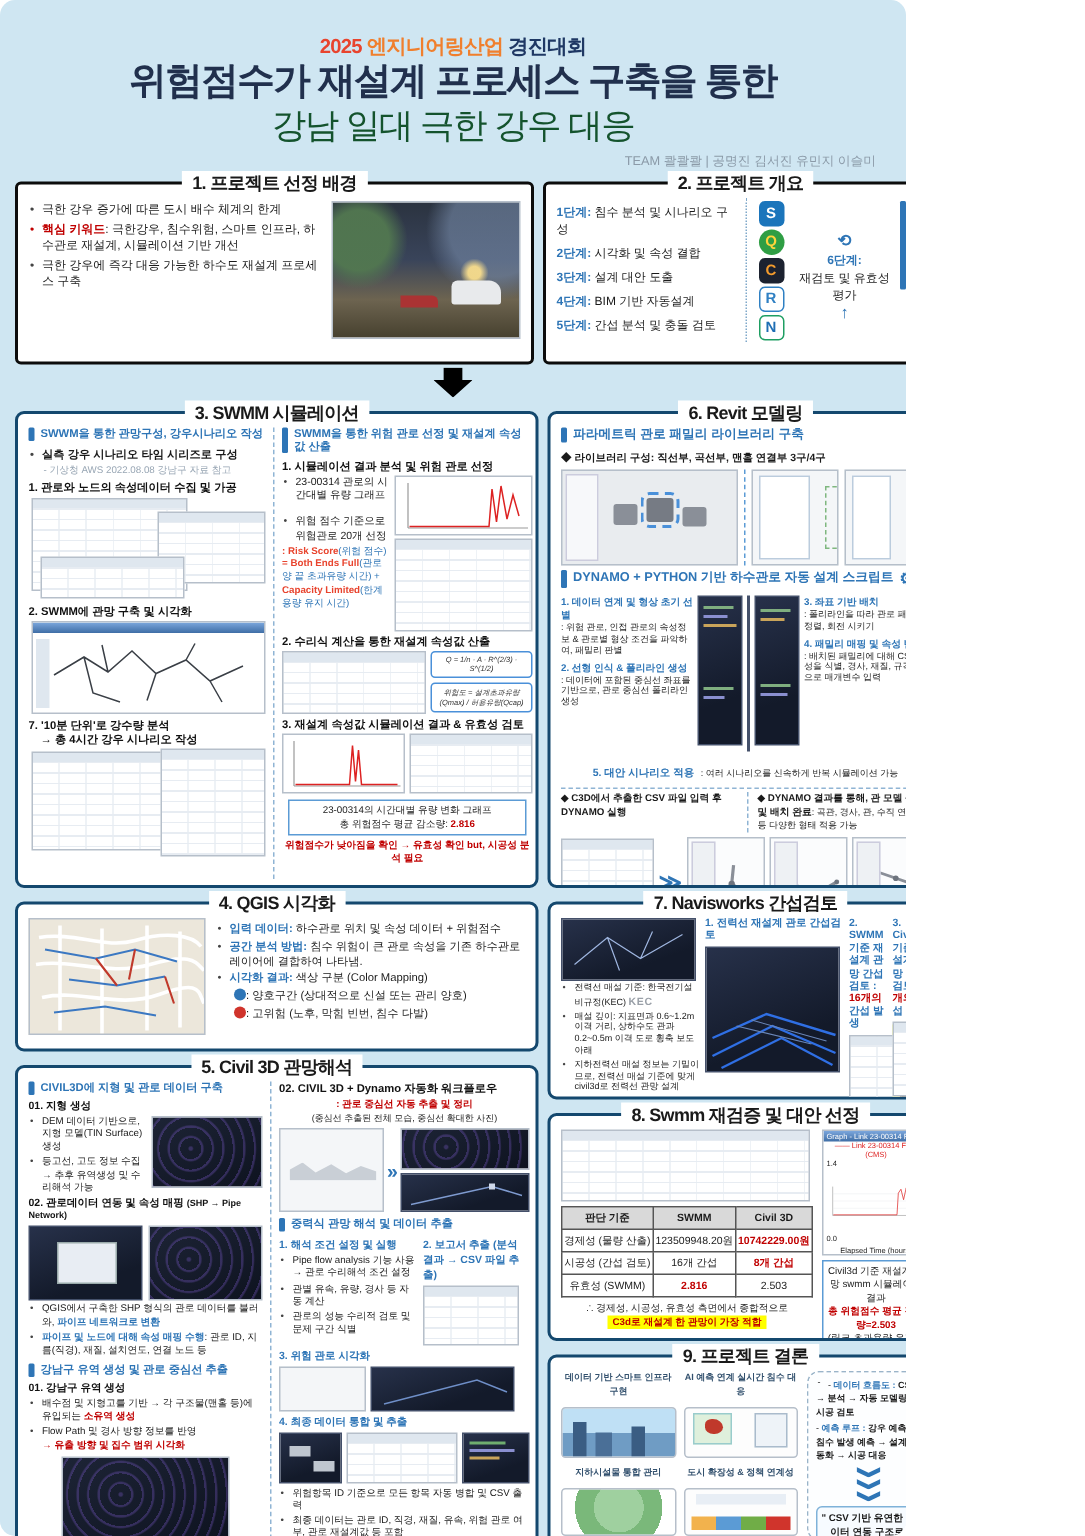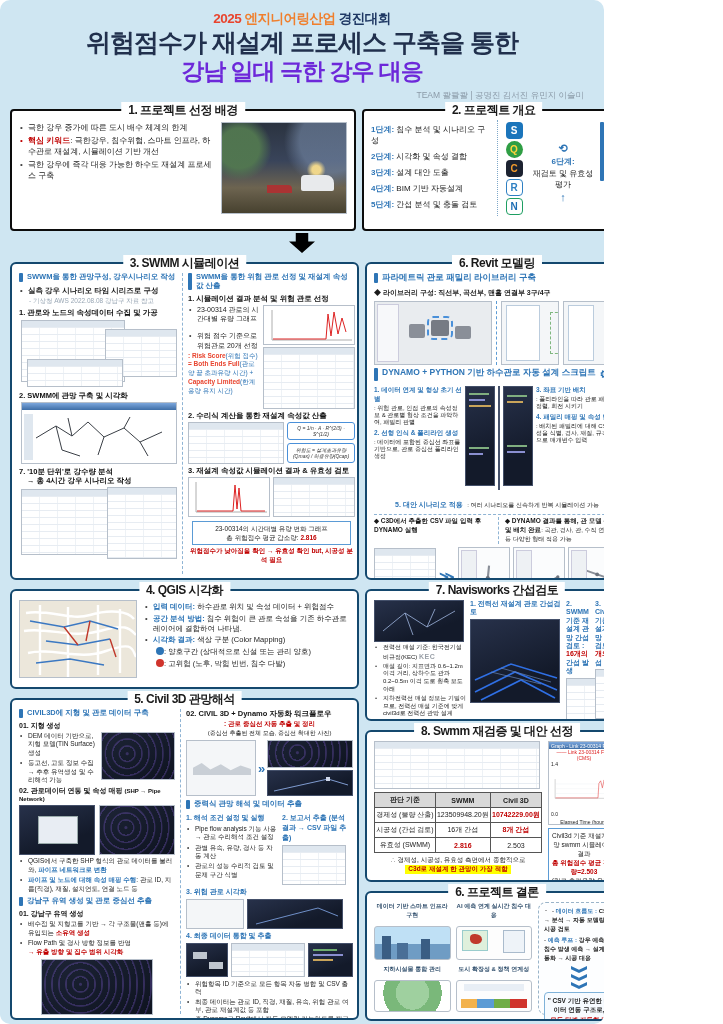--- a/index.html
+++ b/index.html
@@ -1,29 +1,29 @@
 <!DOCTYPE html>
 <html><head>
 <meta charset="utf-8">
 <style>
 *{margin:0;padding:0;box-sizing:border-box}
 html,body{background:#fff}
 body{width:723px;height:1024px;font-family:"Liberation Sans",sans-serif;color:#1a1a1a}
-.page{position:relative;width:604px;height:1024px;background:#cfe6f2;border-radius:10px;padding:6px 10px;overflow:hidden}
+.page{position:relative;width:604px;height:1024px;background:#cfe6f2;border-radius:10px;padding:18px 10px;overflow:hidden}
 .b{font-weight:700}.i{font-style:italic}
 .blue{color:#2e75b6}.navy{color:#1f3864}.red{color:#c00000}.org{color:#e8442e}.gray{color:#98a6b4}.dk{color:#222}
 .f5{font-size:5px}.f6{font-size:6px}.f65{font-size:6.5px}.f7{font-size:7px}.f75{font-size:7.5px}
 .f8{font-size:8px}.f85{font-size:8.5px}
 .tc{text-align:center}
 .flex{display:flex}.col{display:flex;flex-direction:column}
 
 .hdr{text-align:center;padding-top:4px}
 .badge{font-size:13.5px;font-weight:800;letter-spacing:-.5px}
 .t1{font-size:25px;font-weight:800;color:#21304d;letter-spacing:-1px;line-height:1.12}
-.t2{font-size:23px;font-weight:700;color:#6d28d9;letter-spacing:-1px}
+.t2{font-size:23px;font-weight:400;color:#14532d;letter-spacing:-1px}
 .team{font-size:8.5px;color:#8b9aa8;text-align:right;padding:3px 10px 2px 0}
 
 .sec{position:relative;background:#fff;border:2px solid #14486e;border-radius:6px;flex-shrink:0}
 .sec.blk{border:2.5px solid #0c0c0c;border-radius:4px}
 .sectitle{position:absolute;top:-9px;left:50%;transform:translateX(-50%);background:#fff;padding:0 7px;font-weight:800;font-size:12px;white-space:nowrap;letter-spacing:-.5px;z-index:2}
 .secbody{padding:9px 7px 4px;height:100%;overflow:hidden}
 
 .sh{display:flex;gap:4px;color:#2e75b6;font-weight:800;line-height:1.15;margin-bottom:2px}
 .sh .bar{flex:0 0 4px;background:#2e75b6;border-radius:1px}
 
@@ -583,21 +583,21 @@
             <div class="notebox f65">
               <div>Civil3d 기준 재설계 관망 swmm 시뮬레이션 결과</div>
               <div class="red b">총 위험점수 평균 감소량=2.503</div>
               <div>(링크 초과용량 유지시간 11시간 감소)</div>
             </div>
           </div>
         </div>
       </section>
 
       <section class="sec" style="height:130px">
-        <div class="sectitle">6. 프로젝트 결론</div>
+        <div class="sectitle">9. 프로젝트 결론</div>
         <div class="secbody flex" style="gap:6px">
           <div style="display:grid;grid-template-columns:1fr 1fr;gap:2px 5px;width:158px">
             <div class="b f55 f6 tc" style="color:#33516e">데이터 기반 스마트 인프라 구현</div>
             <div class="b f6 tc" style="color:#33516e">AI 예측 연계 실시간 침수 대응</div>
             <div class="shot" style="height:34px;background:linear-gradient(#bfe0f5 0 52%,#6f9cc4 52% 100%);border-radius:3px">
                 <div style="position:absolute;left:10%;bottom:0;width:12%;height:70%;background:#3a5d83"></div>
                 <div style="position:absolute;left:30%;bottom:0;width:14%;height:50%;background:#4a6f97"></div>
                 <div style="position:absolute;left:62%;bottom:0;width:12%;height:62%;background:#3a5d83"></div>
               </div>
             <div class="shot" style="height:34px;background:#fdfdfd;border-radius:3px">

